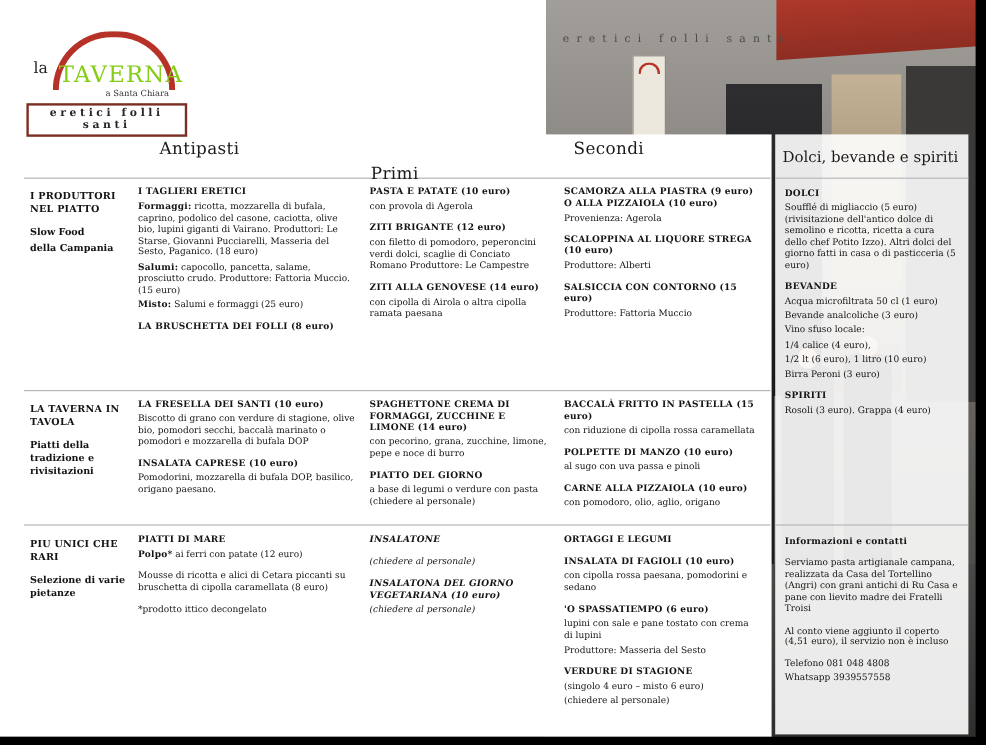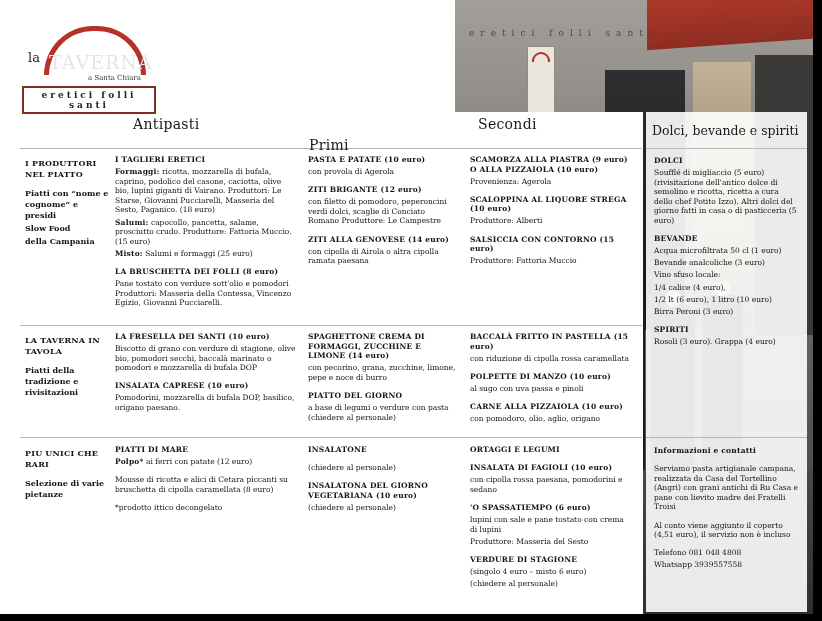--- a/index.html
+++ b/index.html
@@ -33,21 +33,21 @@
 
   
   .white-a{position:absolute;left:0;top:0;width:455px;height:614px;background:#fff;z-index:1;}
   .white-b{position:absolute;left:455px;top:112px;width:188px;height:502px;background:#fff;z-index:1;}
 
   
   .logo{position:absolute;left:22px;top:24px;width:150px;height:82px;z-index:4;}
   .logo-arch{position:absolute;left:22px;top:2px;width:92px;height:44px;border:5px solid #b63228;
              border-bottom:none;border-radius:92px 92px 0 0;}
   .logo-la{position:absolute;left:6px;top:26px;font-size:13px;color:#222;}
-  .logo-name{position:absolute;left:27px;top:27px;font-size:19px;letter-spacing:1px;color:#e5e5e5;}
+  .logo-name{position:absolute;left:27px;top:27px;font-size:19px;letter-spacing:1px;color:#84cc16;}
   .logo-sub{position:absolute;left:66px;top:50px;font-size:7px;color:#333;}
   .logo-tagbox{position:absolute;left:0;top:62px;width:130px;border:2px solid #7d2e22;padding:2px 0;
                text-align:center;font-size:9px;letter-spacing:3px;color:#262626;font-weight:600;}
 
   
   .colhead{position:absolute;font-size:14px;letter-spacing:.3px;color:#1a1a1a;z-index:4;}
 
   
   .hline{position:absolute;left:20px;width:622px;height:1px;background:#b5b5b5;z-index:3;}
   #hl1{top:148px;} #hl2{top:325px;} #hl3{top:437px;}
@@ -108,32 +108,30 @@
   <div class="colhead" style="left:309px;top:116px;margin-top:21px;">Primi</div>
   <div class="colhead" style="left:478px;top:116px;">Secondi</div>
 
   <div class="hline" id="hl1"></div>
   <div class="hline" id="hl2"></div>
   <div class="hline" id="hl3"></div>
 
   <div class="cell rowlabel" style="left:25px;top:158px;width:85px;">
       <p class="mi"><b>I PRODUTTORI NEL PIATTO</b></p>
       <p class="spacer"></p>
-      <p class="mi">Piatti con “nome e cognome” e presidi</p>
       <p class="mi">Slow Food</p>
       <p class="mi">della Campania</p>
     </div>
   <div class="cell" style="left:115px;top:155px;width:182px;">
       <p class="mi"><b>I TAGLIERI ERETICI</b></p>
       <p class="mi"><b>Formaggi:</b> ricotta, mozzarella di bufala, caprino, podolico del casone, caciotta, olive bio, lupini giganti di Vairano. Produttori: Le Starse, Giovanni Pucciarelli, Masseria del Sesto, Paganico. (18 euro)</p>
       <p class="mi"><b>Salumi:</b> capocollo, pancetta, salame, prosciutto crudo. Produttore: Fattoria Muccio. (15 euro)</p>
       <p class="mi"><b>Misto:</b> Salumi e formaggi (25 euro)</p>
       <p class="spacer"></p>
       <p class="mi"><b>LA BRUSCHETTA DEI FOLLI (8 euro)</b></p>
-      <p class="mi">Pane tostato con verdure sott'olio e pomodori Produttori: Masseria della Contessa, Vincenzo Egizio, Giovanni Pucciarelli.</p>
     </div>
   <div class="cell" style="left:308px;top:155px;width:148px;">
       <p class="mi"><b>PASTA E PATATE (10 euro)</b></p>
       <p class="mi">con provola di Agerola</p>
       <p class="spacer"></p>
       <p class="mi"><b>ZITI BRIGANTE (12 euro)</b></p>
       <p class="mi">con filetto di pomodoro, peperoncini verdi dolci, scaglie di Conciato Romano Produttore: Le Campestre</p>
       <p class="spacer"></p>
       <p class="mi"><b>ZITI ALLA GENOVESE (14 euro)</b></p>
       <p class="mi">con cipolla di Airola o altra cipolla ramata paesana</p>
@@ -185,21 +183,21 @@
       <p class="mi">Selezione di varie pietanze</p>
     </div>
   <div class="cell" style="left:115px;top:445px;width:182px;">
       <p class="mi"><b>PIATTI DI MARE</b></p>
       <p class="mi"><b>Polpo*</b> ai ferri con patate (12 euro)</p>
       <p class="spacer"></p>
       <p class="mi">Mousse di ricotta e alici di Cetara piccanti su bruschetta di cipolla caramellata (8 euro)</p>
       <p class="spacer"></p>
       <p class="mi">*prodotto ittico decongelato</p>
     </div>
-  <div class="cell" style="left:308px;top:445px;width:152px;">
+  <div class="cell" style="left:308px;top:445px;width:152px;font-style:italic;">
       <p class="mi"><b>INSALATONE</b></p>
       <p class="spacer"></p>
       <p class="mi">(chiedere al personale)</p>
       <p class="spacer"></p>
       <p class="mi"><b>INSALATONA DEL GIORNO VEGETARIANA (10 euro)</b></p>
       <p class="mi">(chiedere al personale)</p>
     </div>
   <div class="cell" style="left:470px;top:445px;width:162px;">
       <p class="mi"><b>ORTAGGI E LEGUMI</b></p>
       <p class="spacer"></p>

